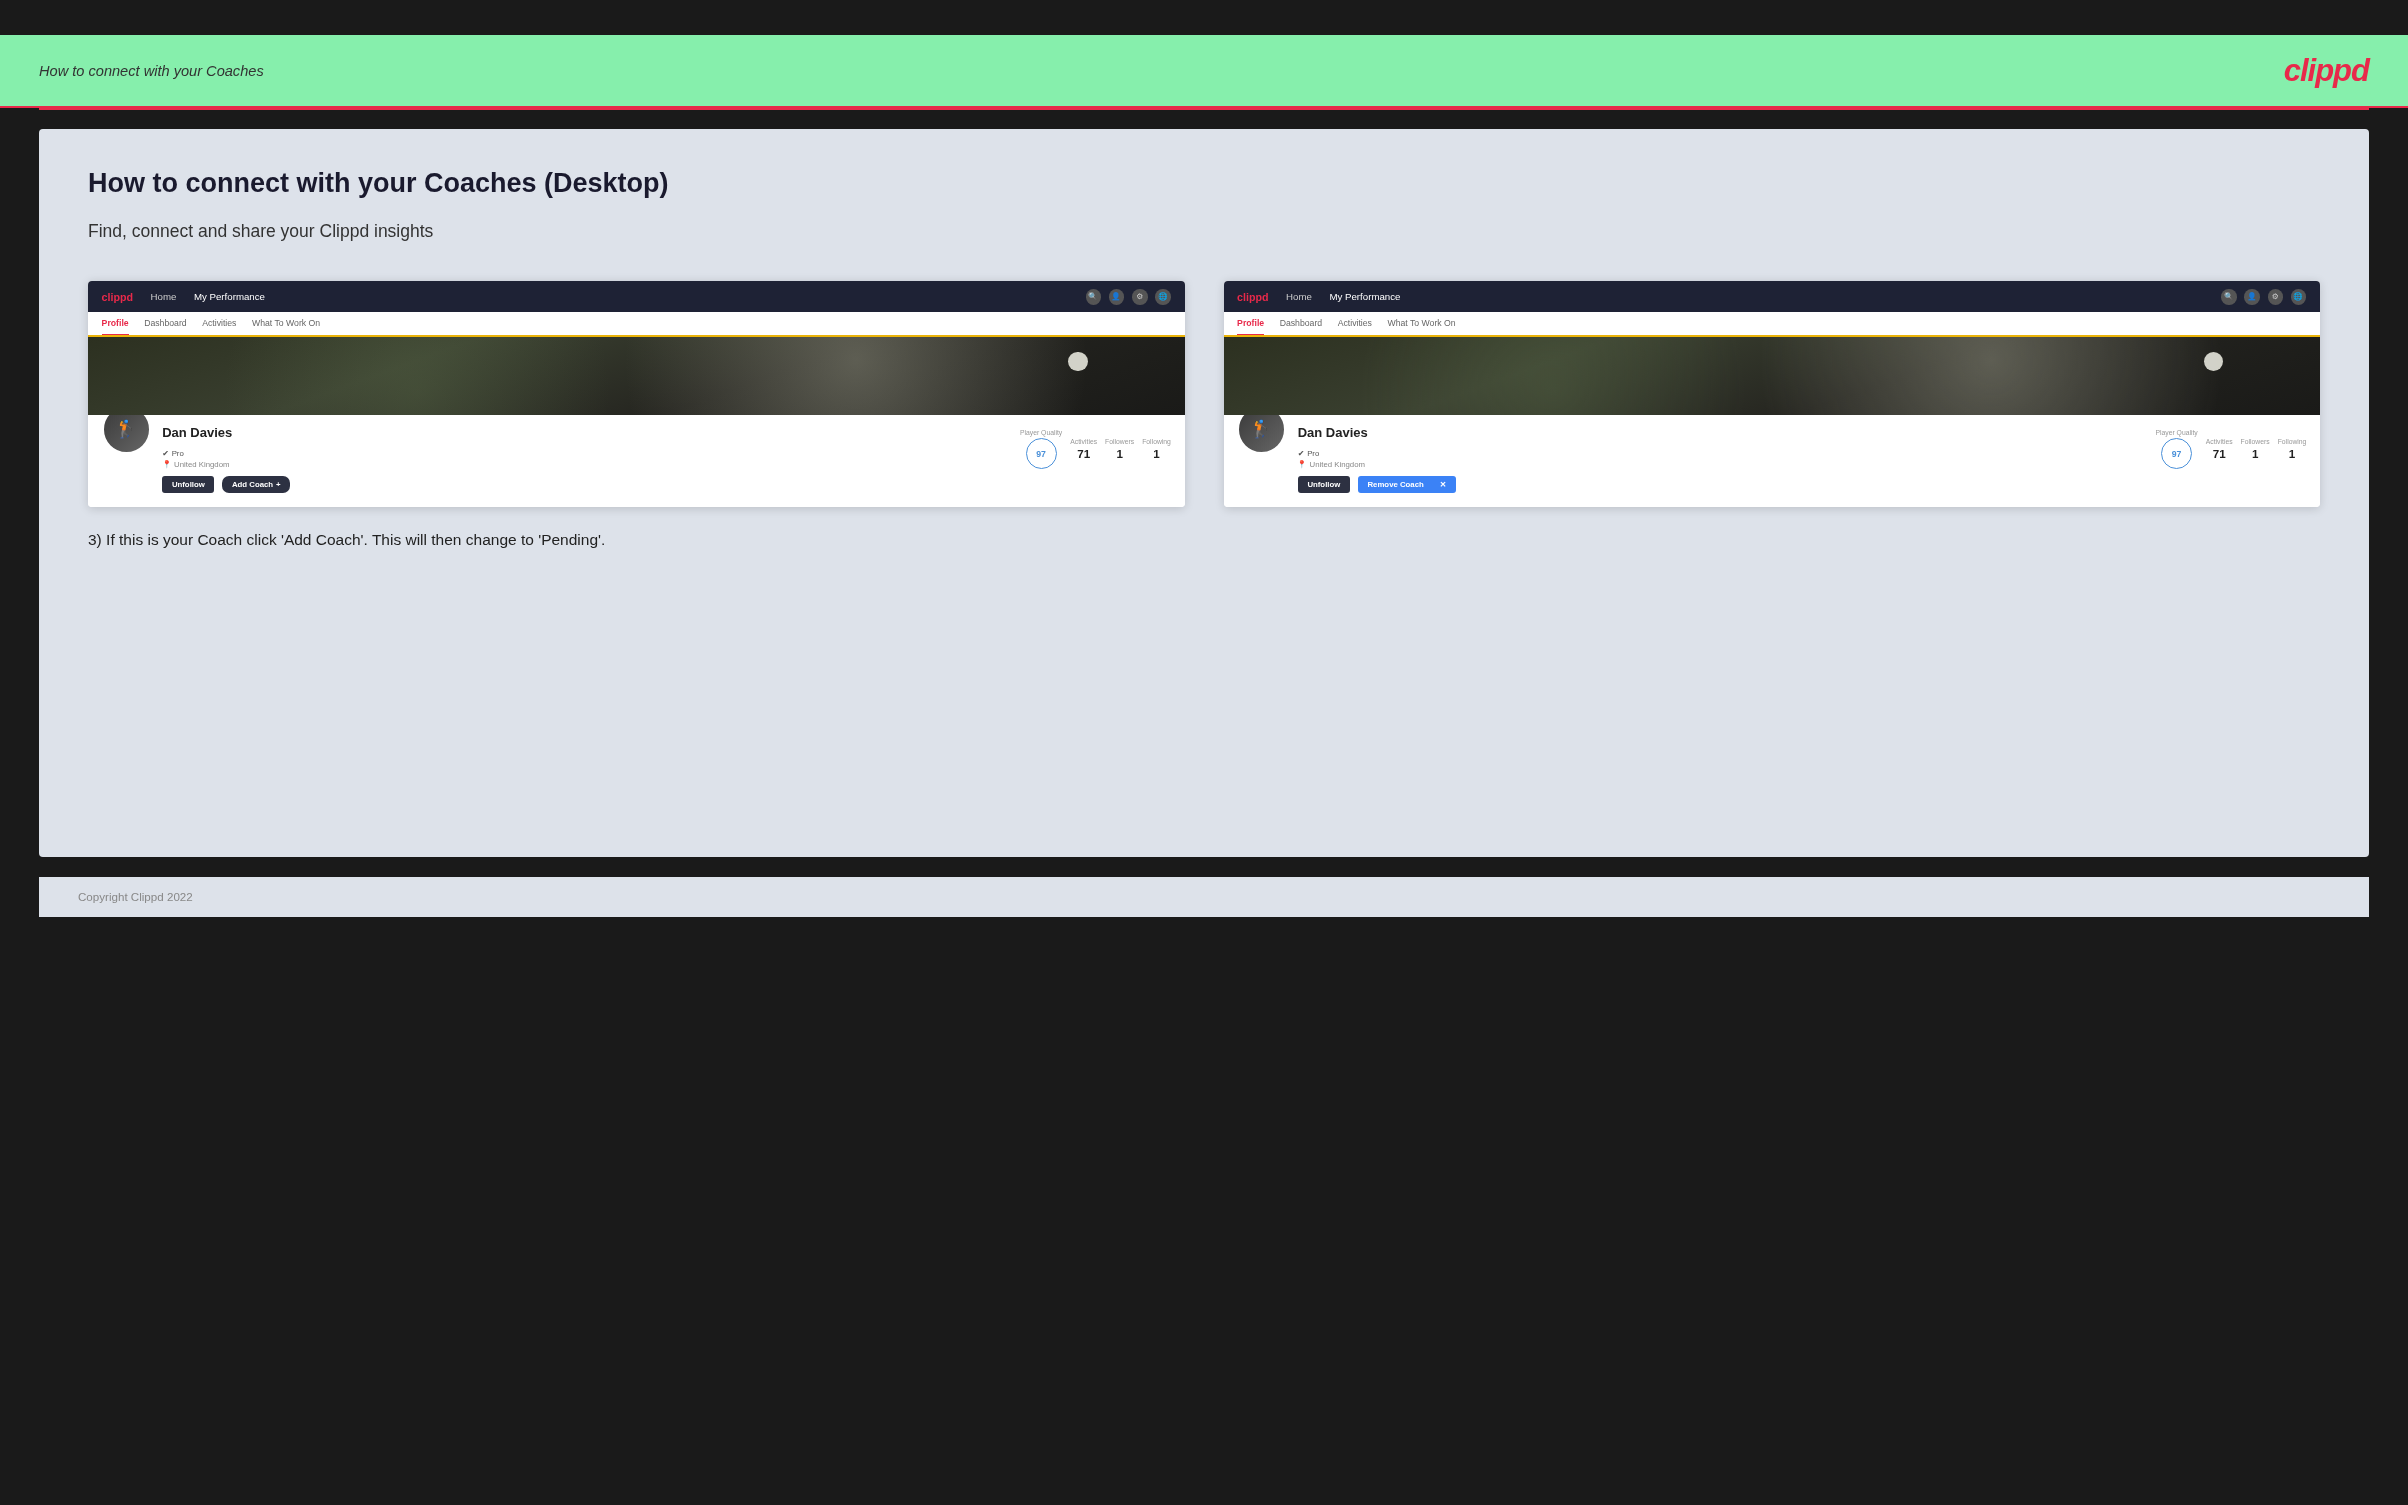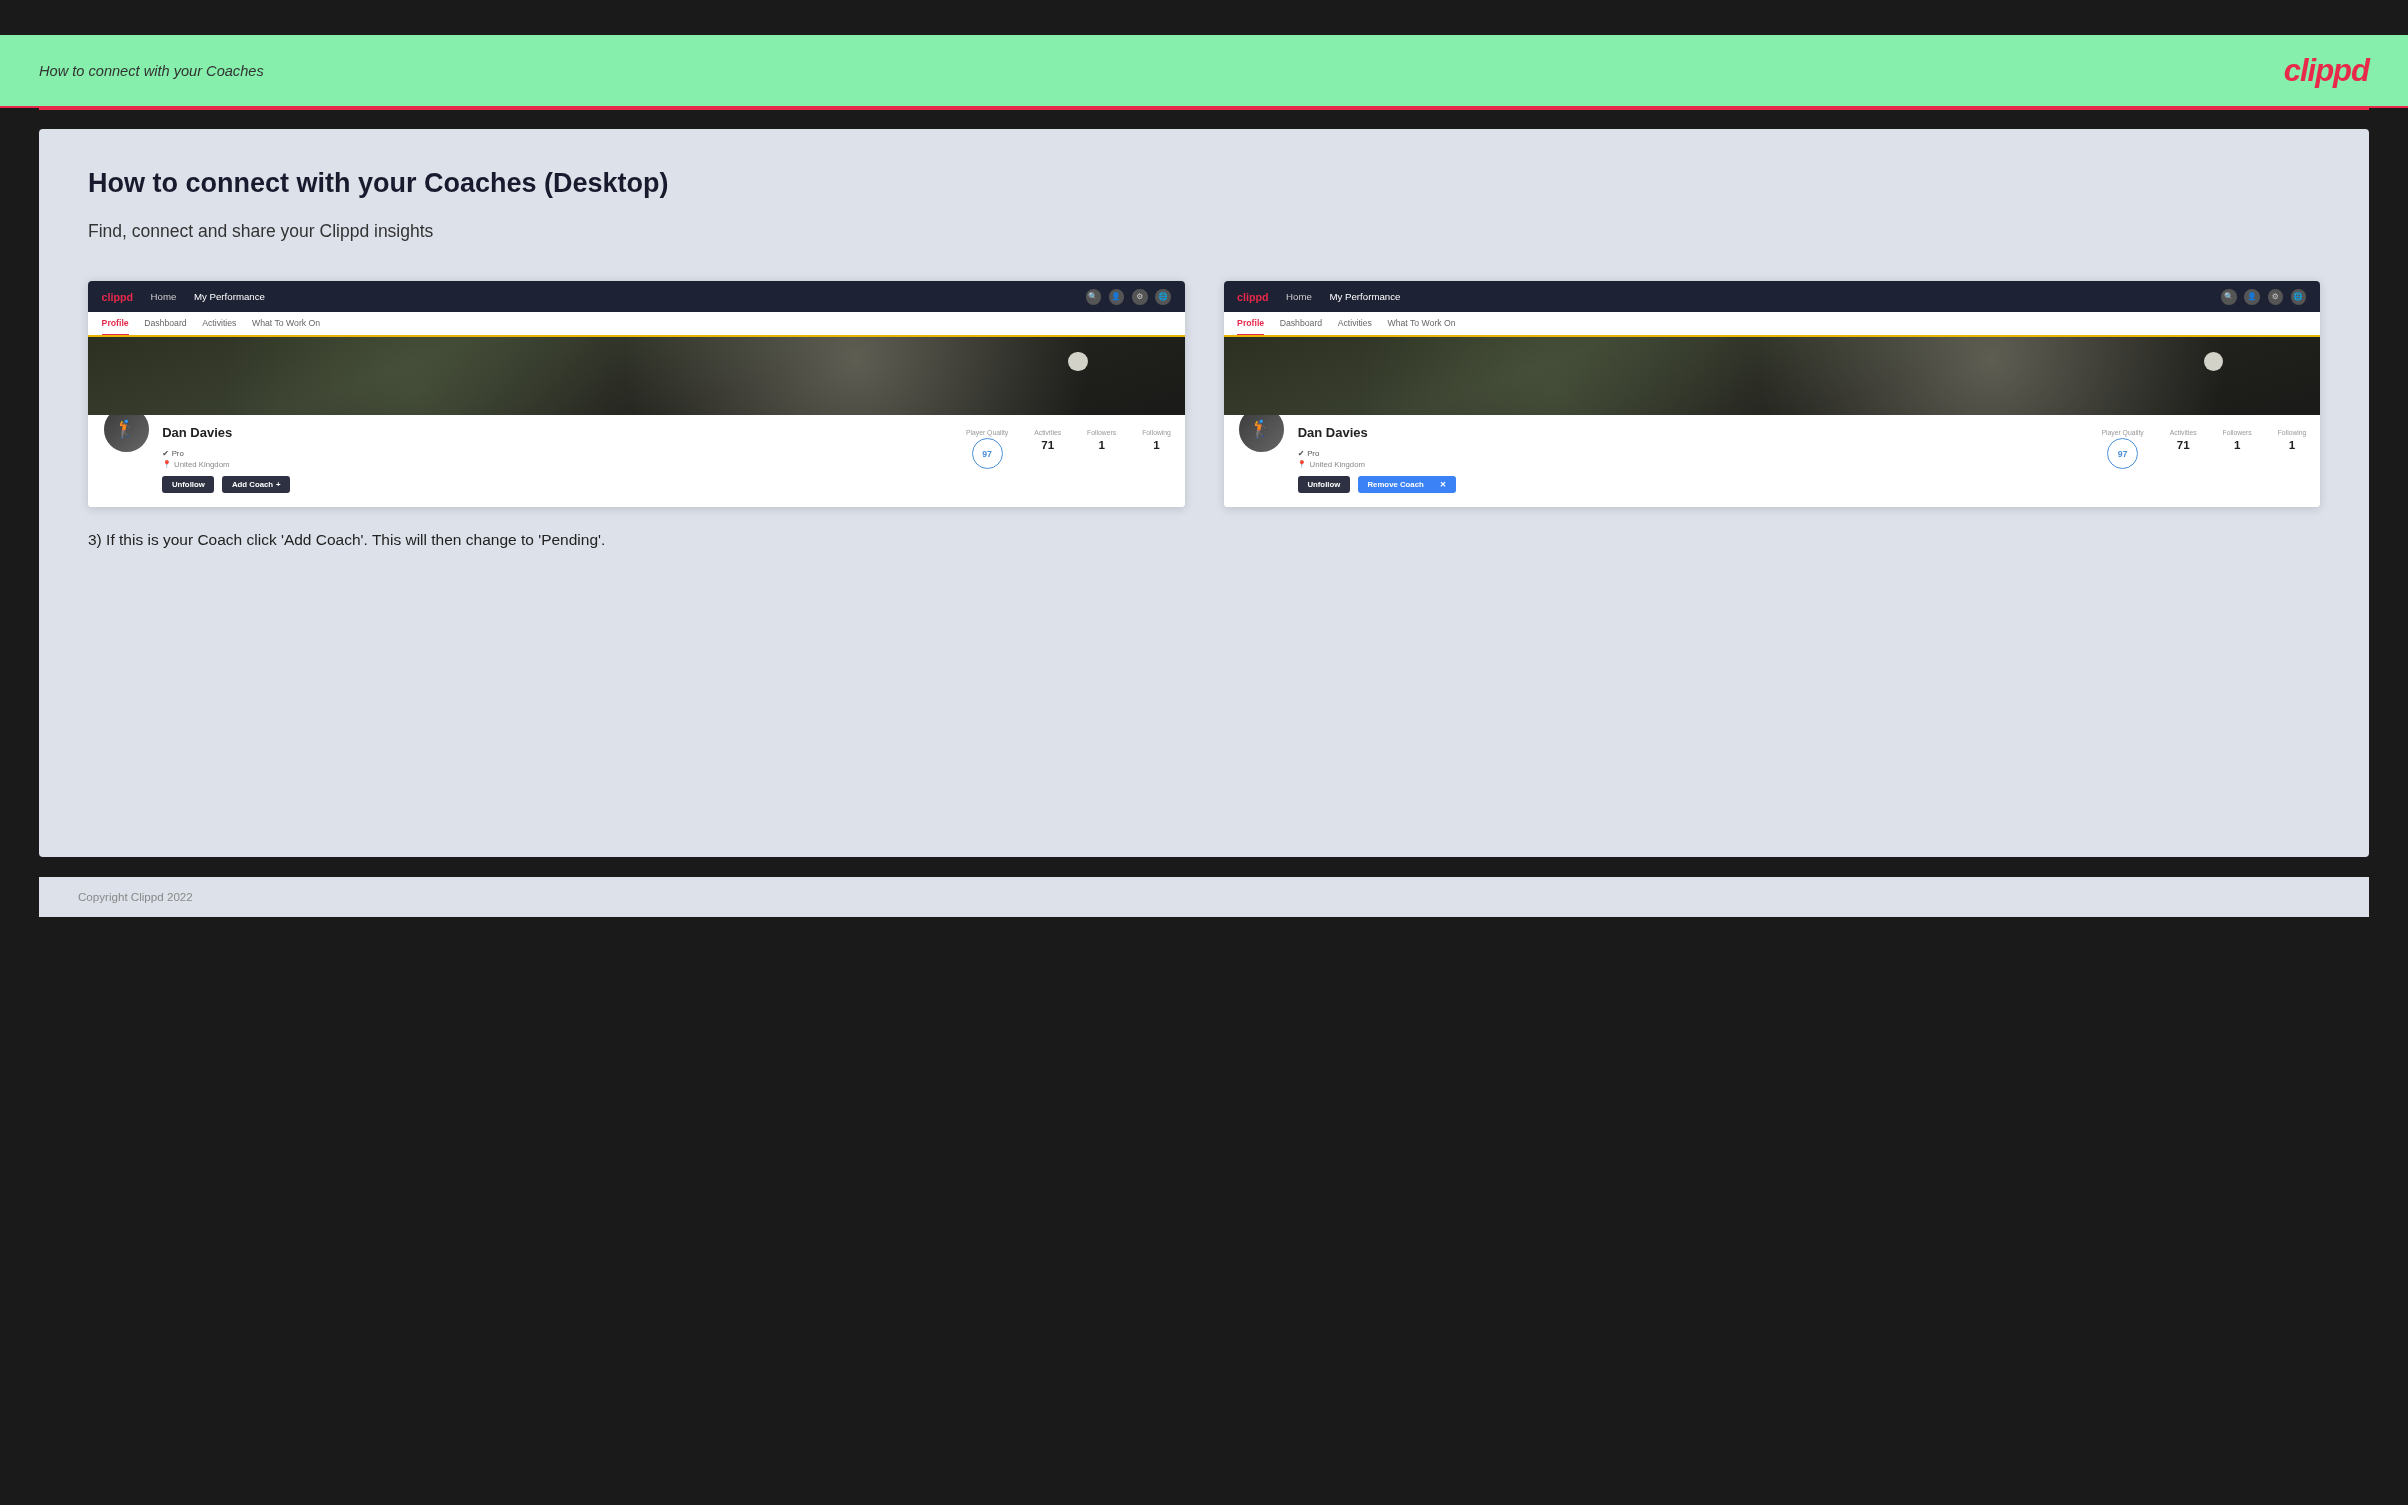--- a/index.html
+++ b/index.html
@@ -216,23 +216,23 @@
       margin-bottom: 1.9px;
     }
 
     .mock-location {
       font-size: 7.8px;
       color: #888;
     }
 
     .mock-stats {
       display: flex;
-      gap: 26px;
+      gap: 8px;
       margin-left: auto;
-      align-items: flex-start;
+      align-items: center;
       padding-top: 3.9px;
     }
 
     .mock-stat {
       text-align: center;
     }
 
     .mock-stat-label {
       font-size: 6.8px;
       color: #999;
@@ -278,20 +278,21 @@
       background: #2d3142;
       color: #fff;
     }
 
     .mock-btn-outline {
       background: #2d3142;
       color: #fff;
       display: flex;
       align-items: center;
       gap: 2.9px;
+      border-radius: 7px;
     }
 
     .mock-btn-remove {
       background: #3b82f6;
       color: #fff;
       display: flex;
       align-items: center;
       gap: 16px;
     }
 

